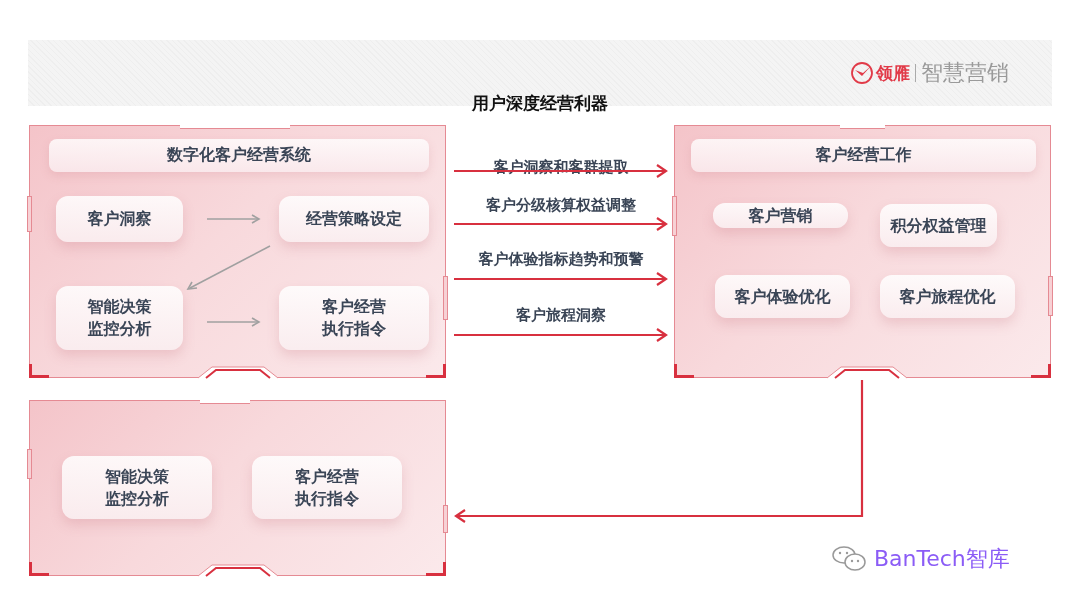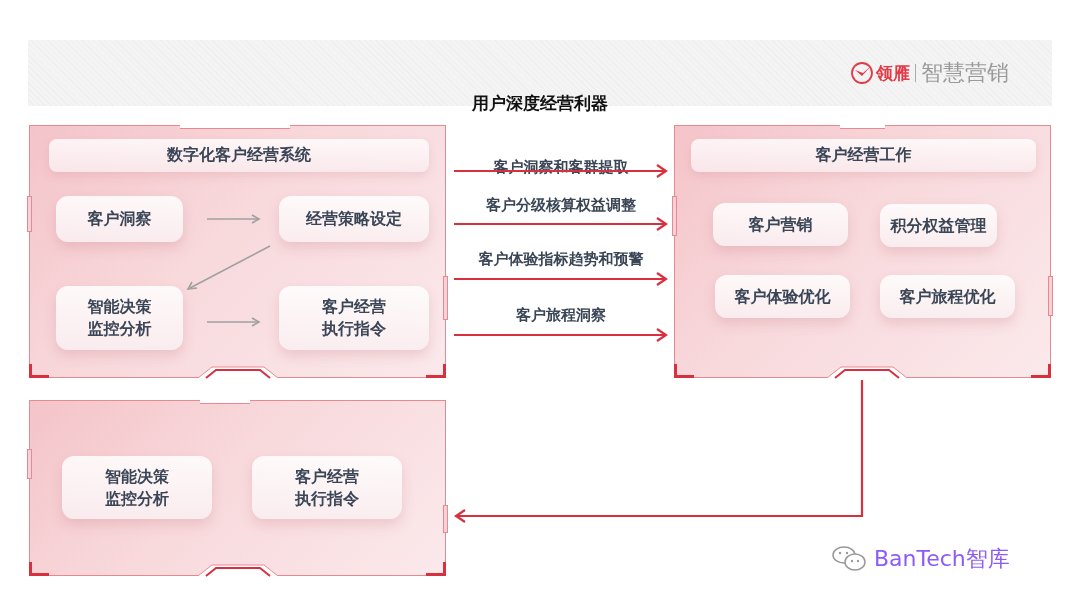--- a/index.html
+++ b/index.html
@@ -110,21 +110,21 @@
   <div class="notch-top" style="left:165px; width:45px;"></div>
   <div class="tab-l" style="left:-3px; top:70px; height:40px;"></div>
   <div class="tab-r" style="right:-3px; top:150px; height:40px;"></div>
   <div class="corner-bl"></div>
   <div class="corner-br"></div>
   <svg class="notch-bottom" style="left:152px;" viewBox="0 0 80 14">
     <path d="M0 13 L14 2 L66 2 L80 13" fill="#fff" stroke="#e58a93" stroke-width="1"></path>
     <path d="M8 13 L18 5 L62 5 L72 13" fill="none" stroke="#d8303f" stroke-width="2"></path>
   </svg>
   <div class="title-bar" style="left:16px; top:13px; width:345px; height:33px;">客户经营工作</div>
-  <div class="card" style="left:38px; top:77px; width:135px; height:43px;">客户营销</div>
+  <div class="card" style="left:38px; top:77px; width:135px; height:25px;">客户营销</div>
   <div class="card" style="left:205px; top:78px; width:117px; height:43px;">积分权益管理</div>
   <div class="card" style="left:40px; top:149px; width:135px; height:43px;">客户体验优化</div>
   <div class="card" style="left:205px; top:149px; width:135px; height:43px;">客户旅程优化</div>
 </div>
 
 <div class="panel" style="left:29px; top:400px; width:417px; height:176px;">
   <div class="notch-top" style="left:170px; width:50px;"></div>
   <div class="tab-l" style="left:-3px; top:48px; height:30px;"></div>
   <div class="tab-r" style="right:-3px; top:104px; height:28px;"></div>
   <div class="corner-bl"></div>

